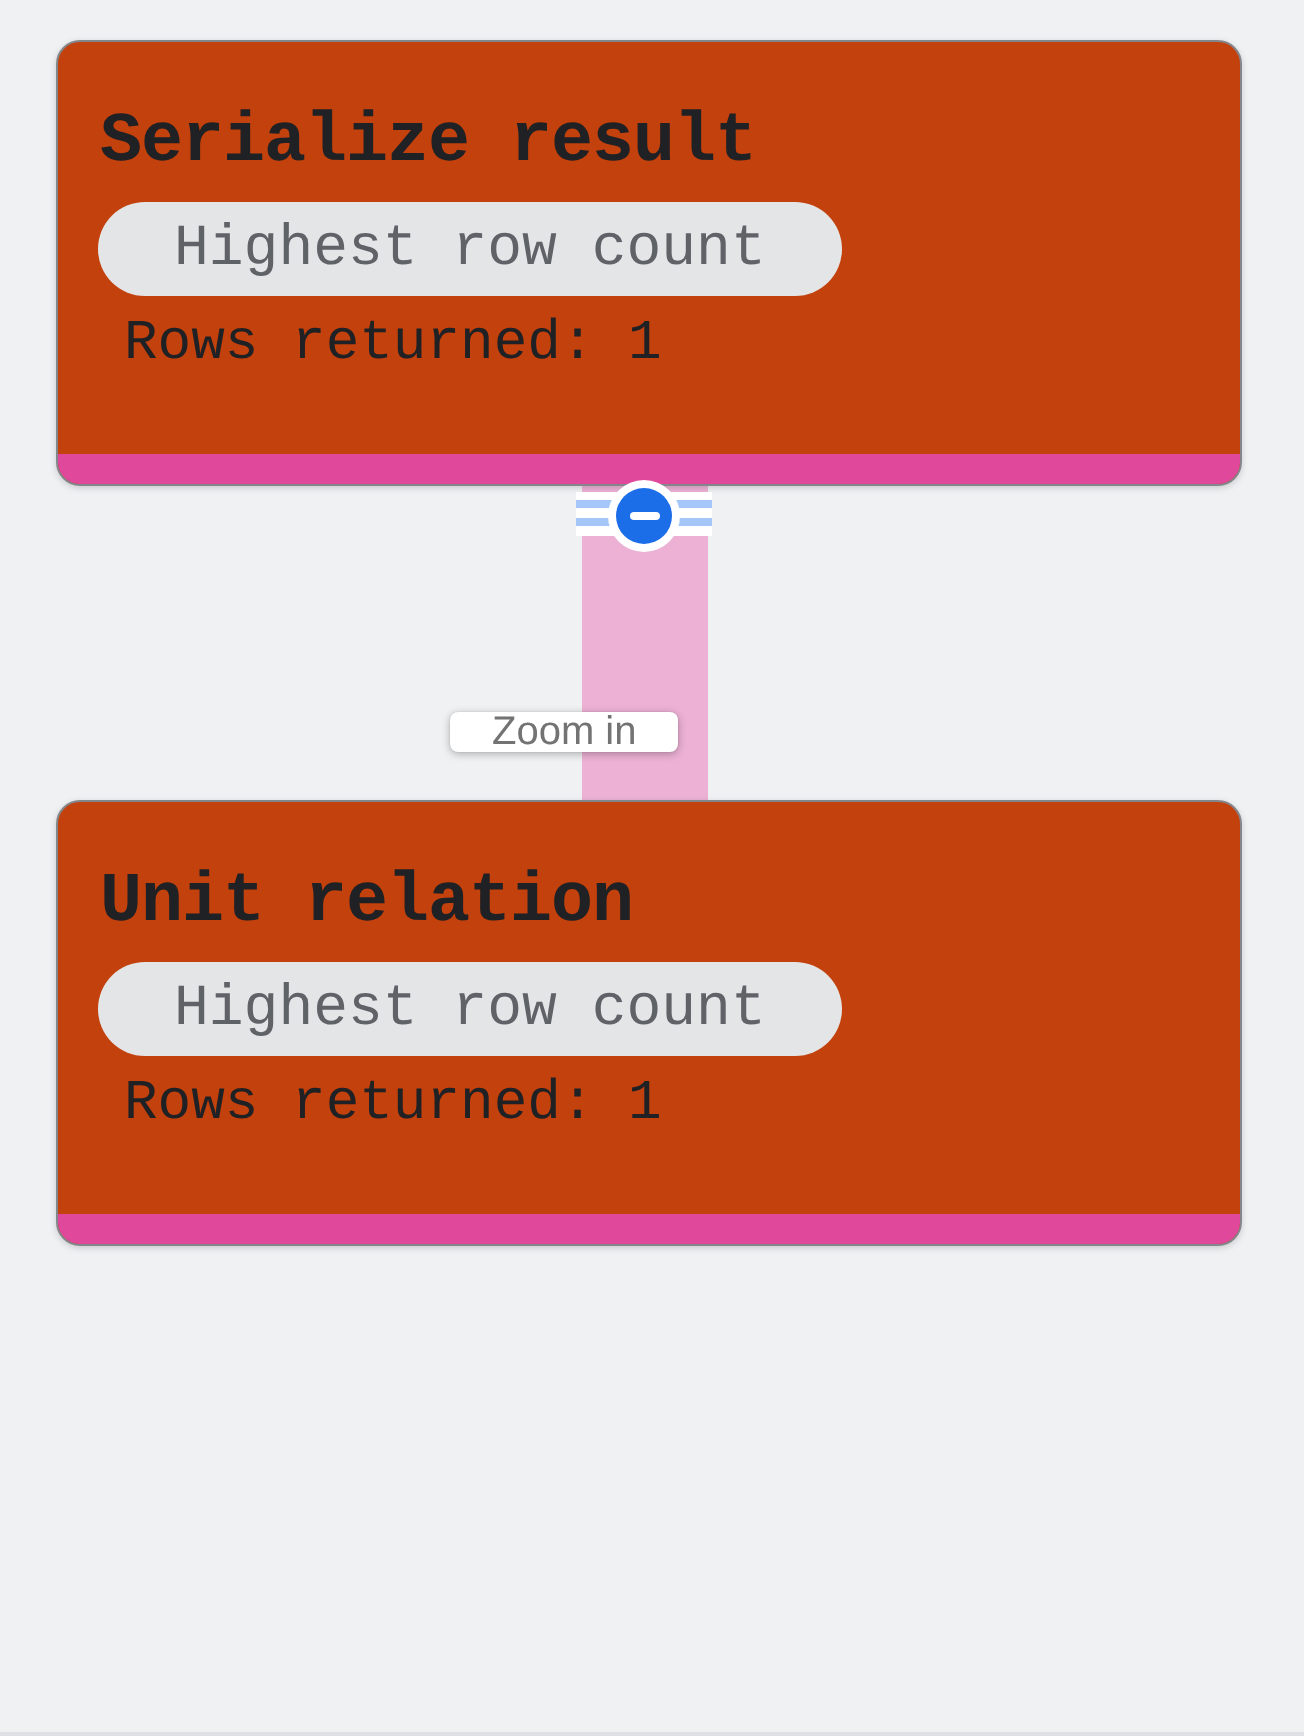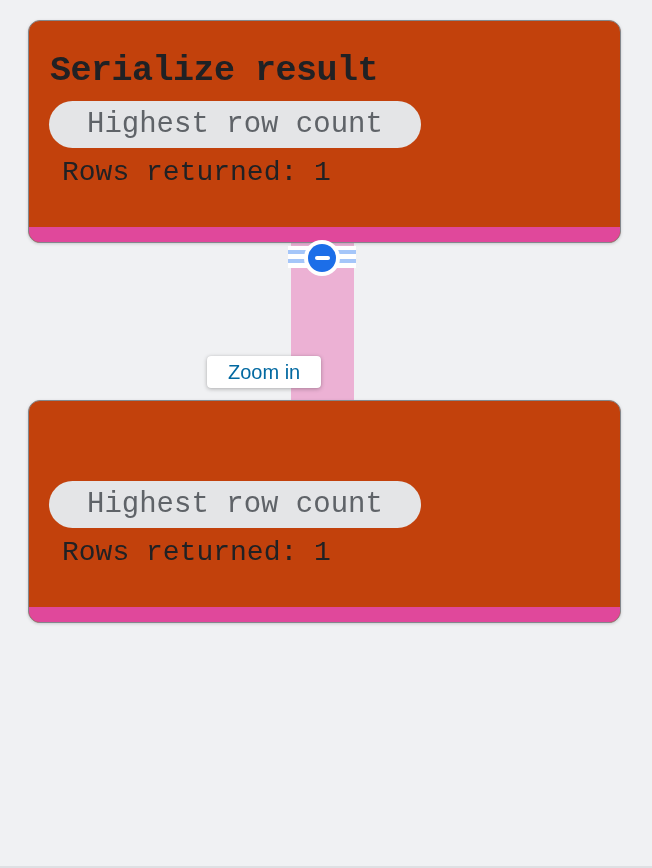--- a/index.html
+++ b/index.html
@@ -110,29 +110,29 @@
   }
   .minus-bar {
     width: 15px; height: 4.5px;
     border-radius: 2.5px;
     background: #FFFFFF;
   }
 
   
   .tooltip {
     position: absolute;
-    left: 207px; top: 356px;
-    height: 32px;
+    left: 225px; top: 356px;
+    height: 20px;
     padding: 0 21px;
     background: #FFFFFF;
     border-radius: 4px;
     box-shadow: 0 1px 4px rgba(0,0,0,0.28), 0 0 1px rgba(0,0,0,0.12);
     display: flex; align-items: center;
     font-size: 20px;
-    color: #0369a1;
+    color: #737373;
     white-space: nowrap;
     z-index: 5;
   }
 
   
   .window-edge {
     position: absolute;
     left: 0; right: 0; bottom: 0;
     height: 2px;
     background: #DEE0E3;
@@ -158,20 +158,21 @@
     <div class="stripe s2"></div>
   </div>
 
   <div class="collapse-btn">
     <div class="collapse-circle">
       <div class="minus-bar"></div>
     </div>
   </div>
 
   <div class="node-card card-2">
+    <div class="node-title">Unit relation</div>
     <div class="node-badge">Highest row count</div>
     <div class="node-rows">Rows returned: 1</div>
     <div class="node-footer"></div>
   </div>
 
   <div class="tooltip">
     <span>Zoom in</span>
   </div>
 
   <div class="window-edge"></div>

